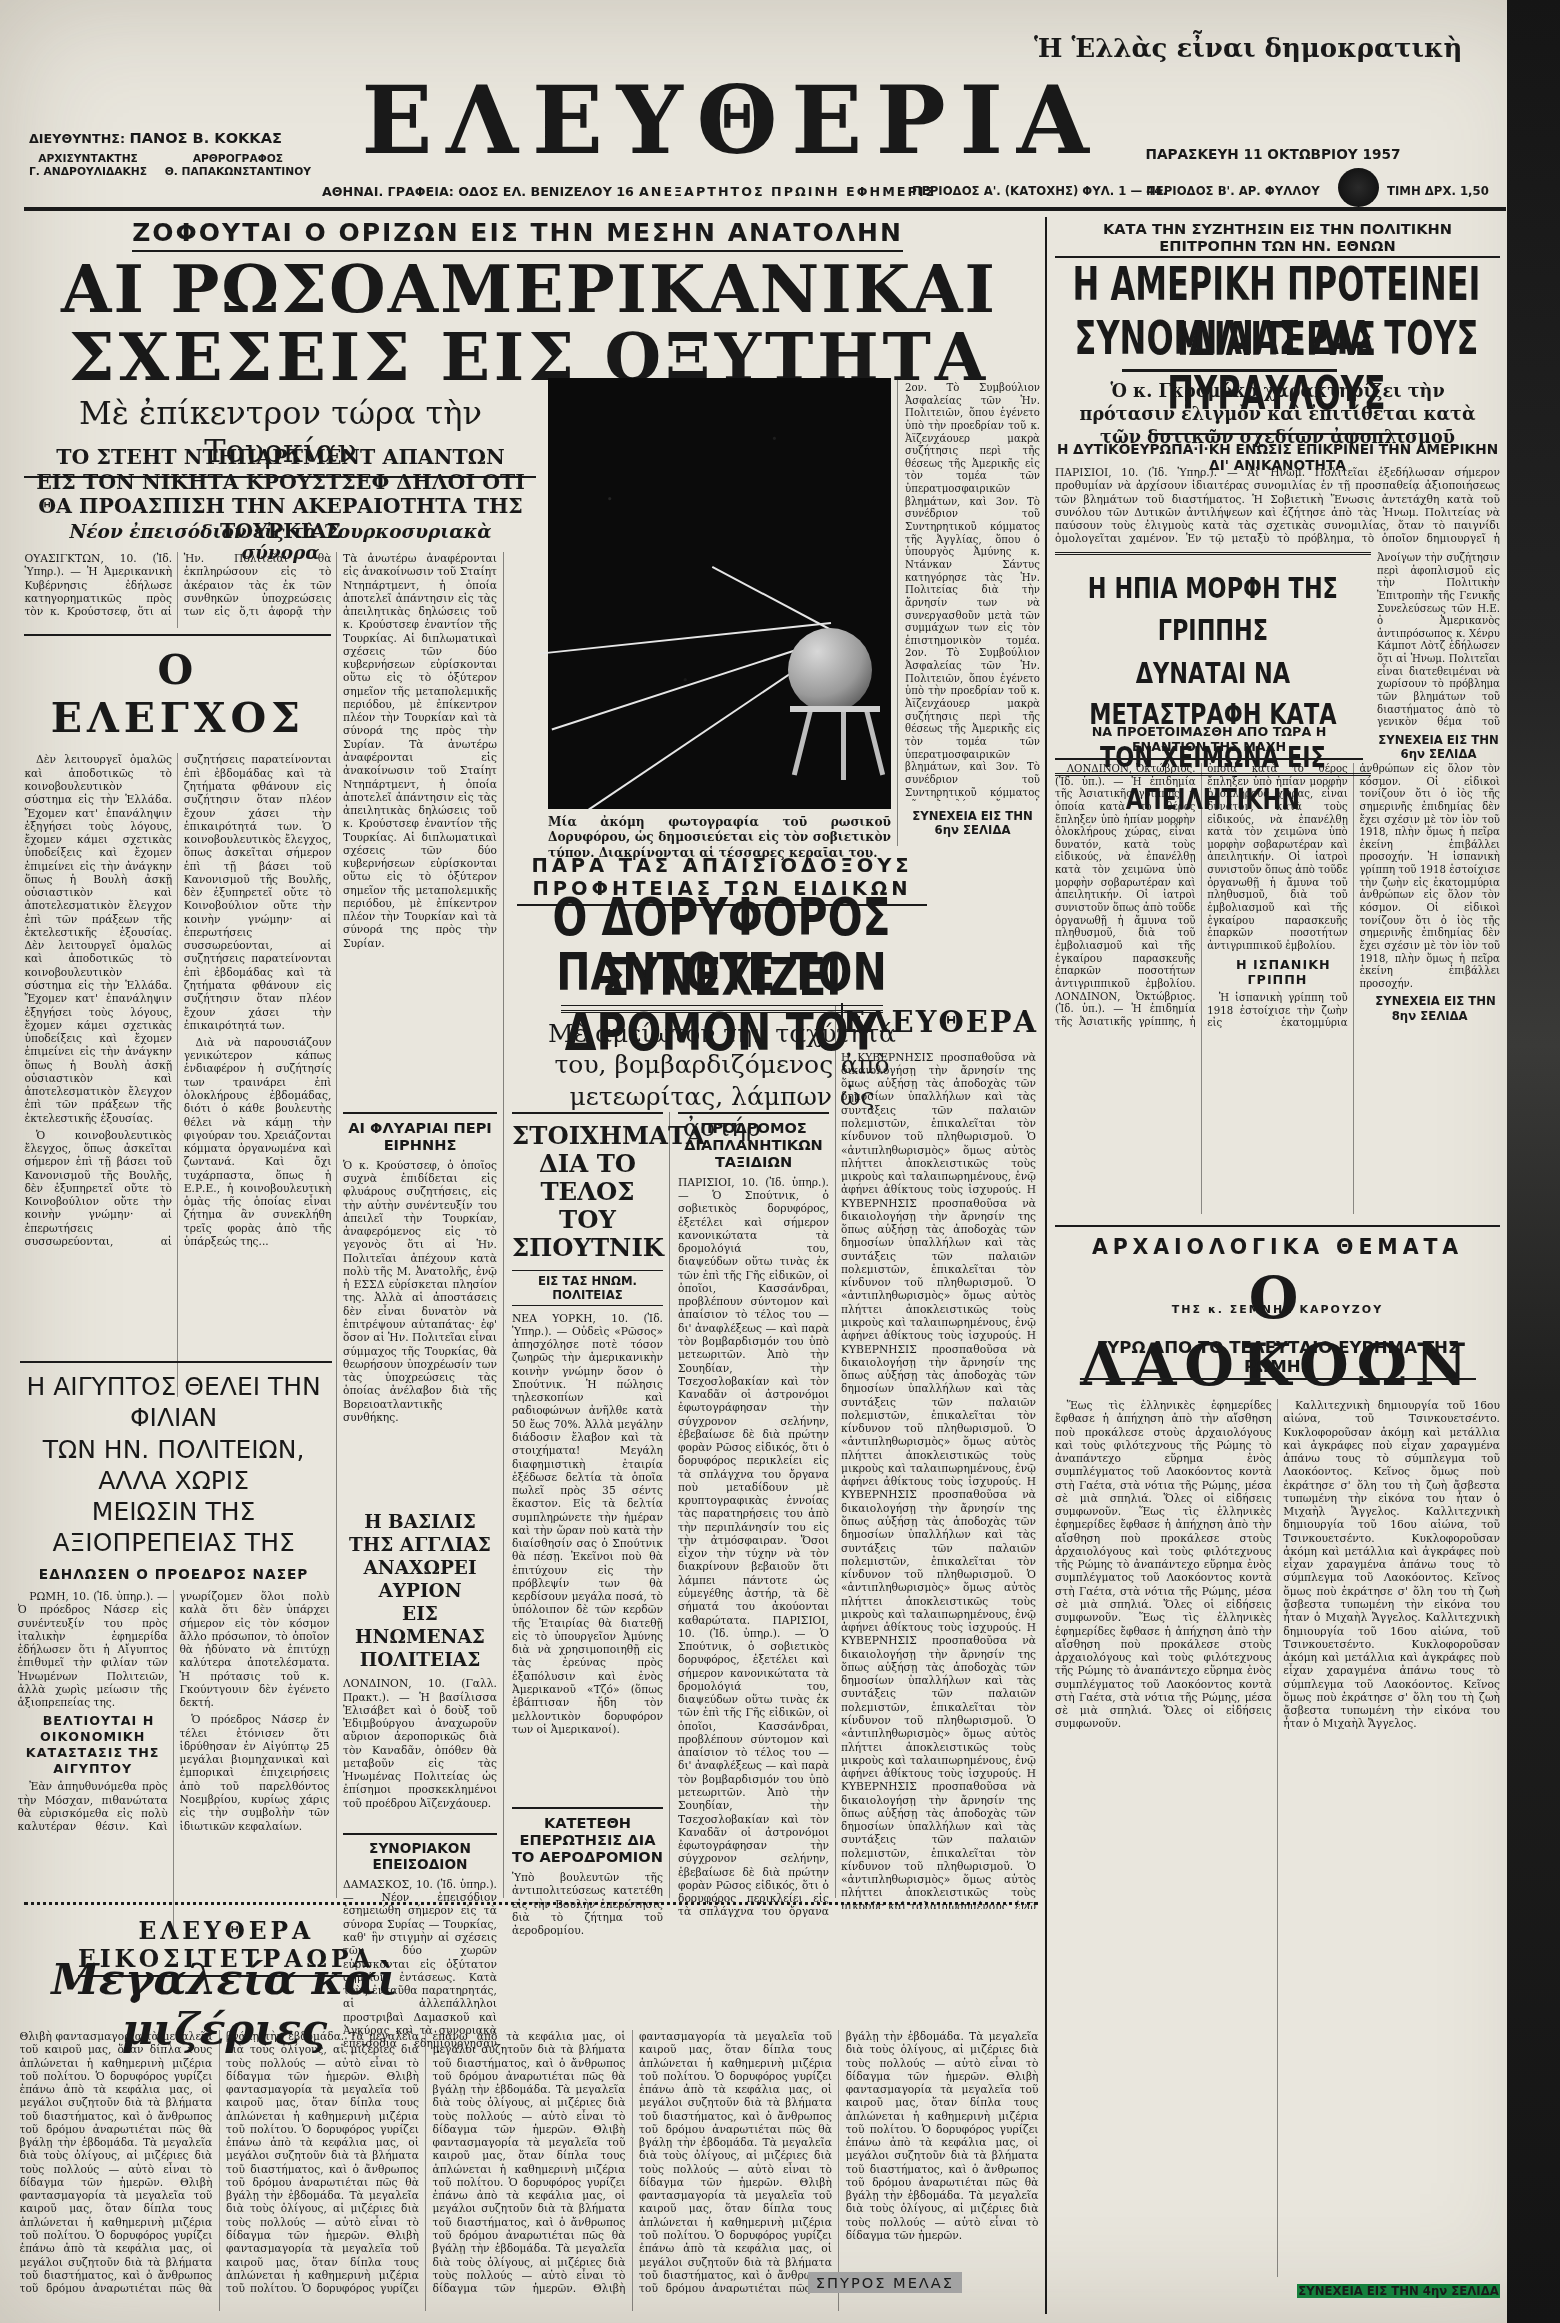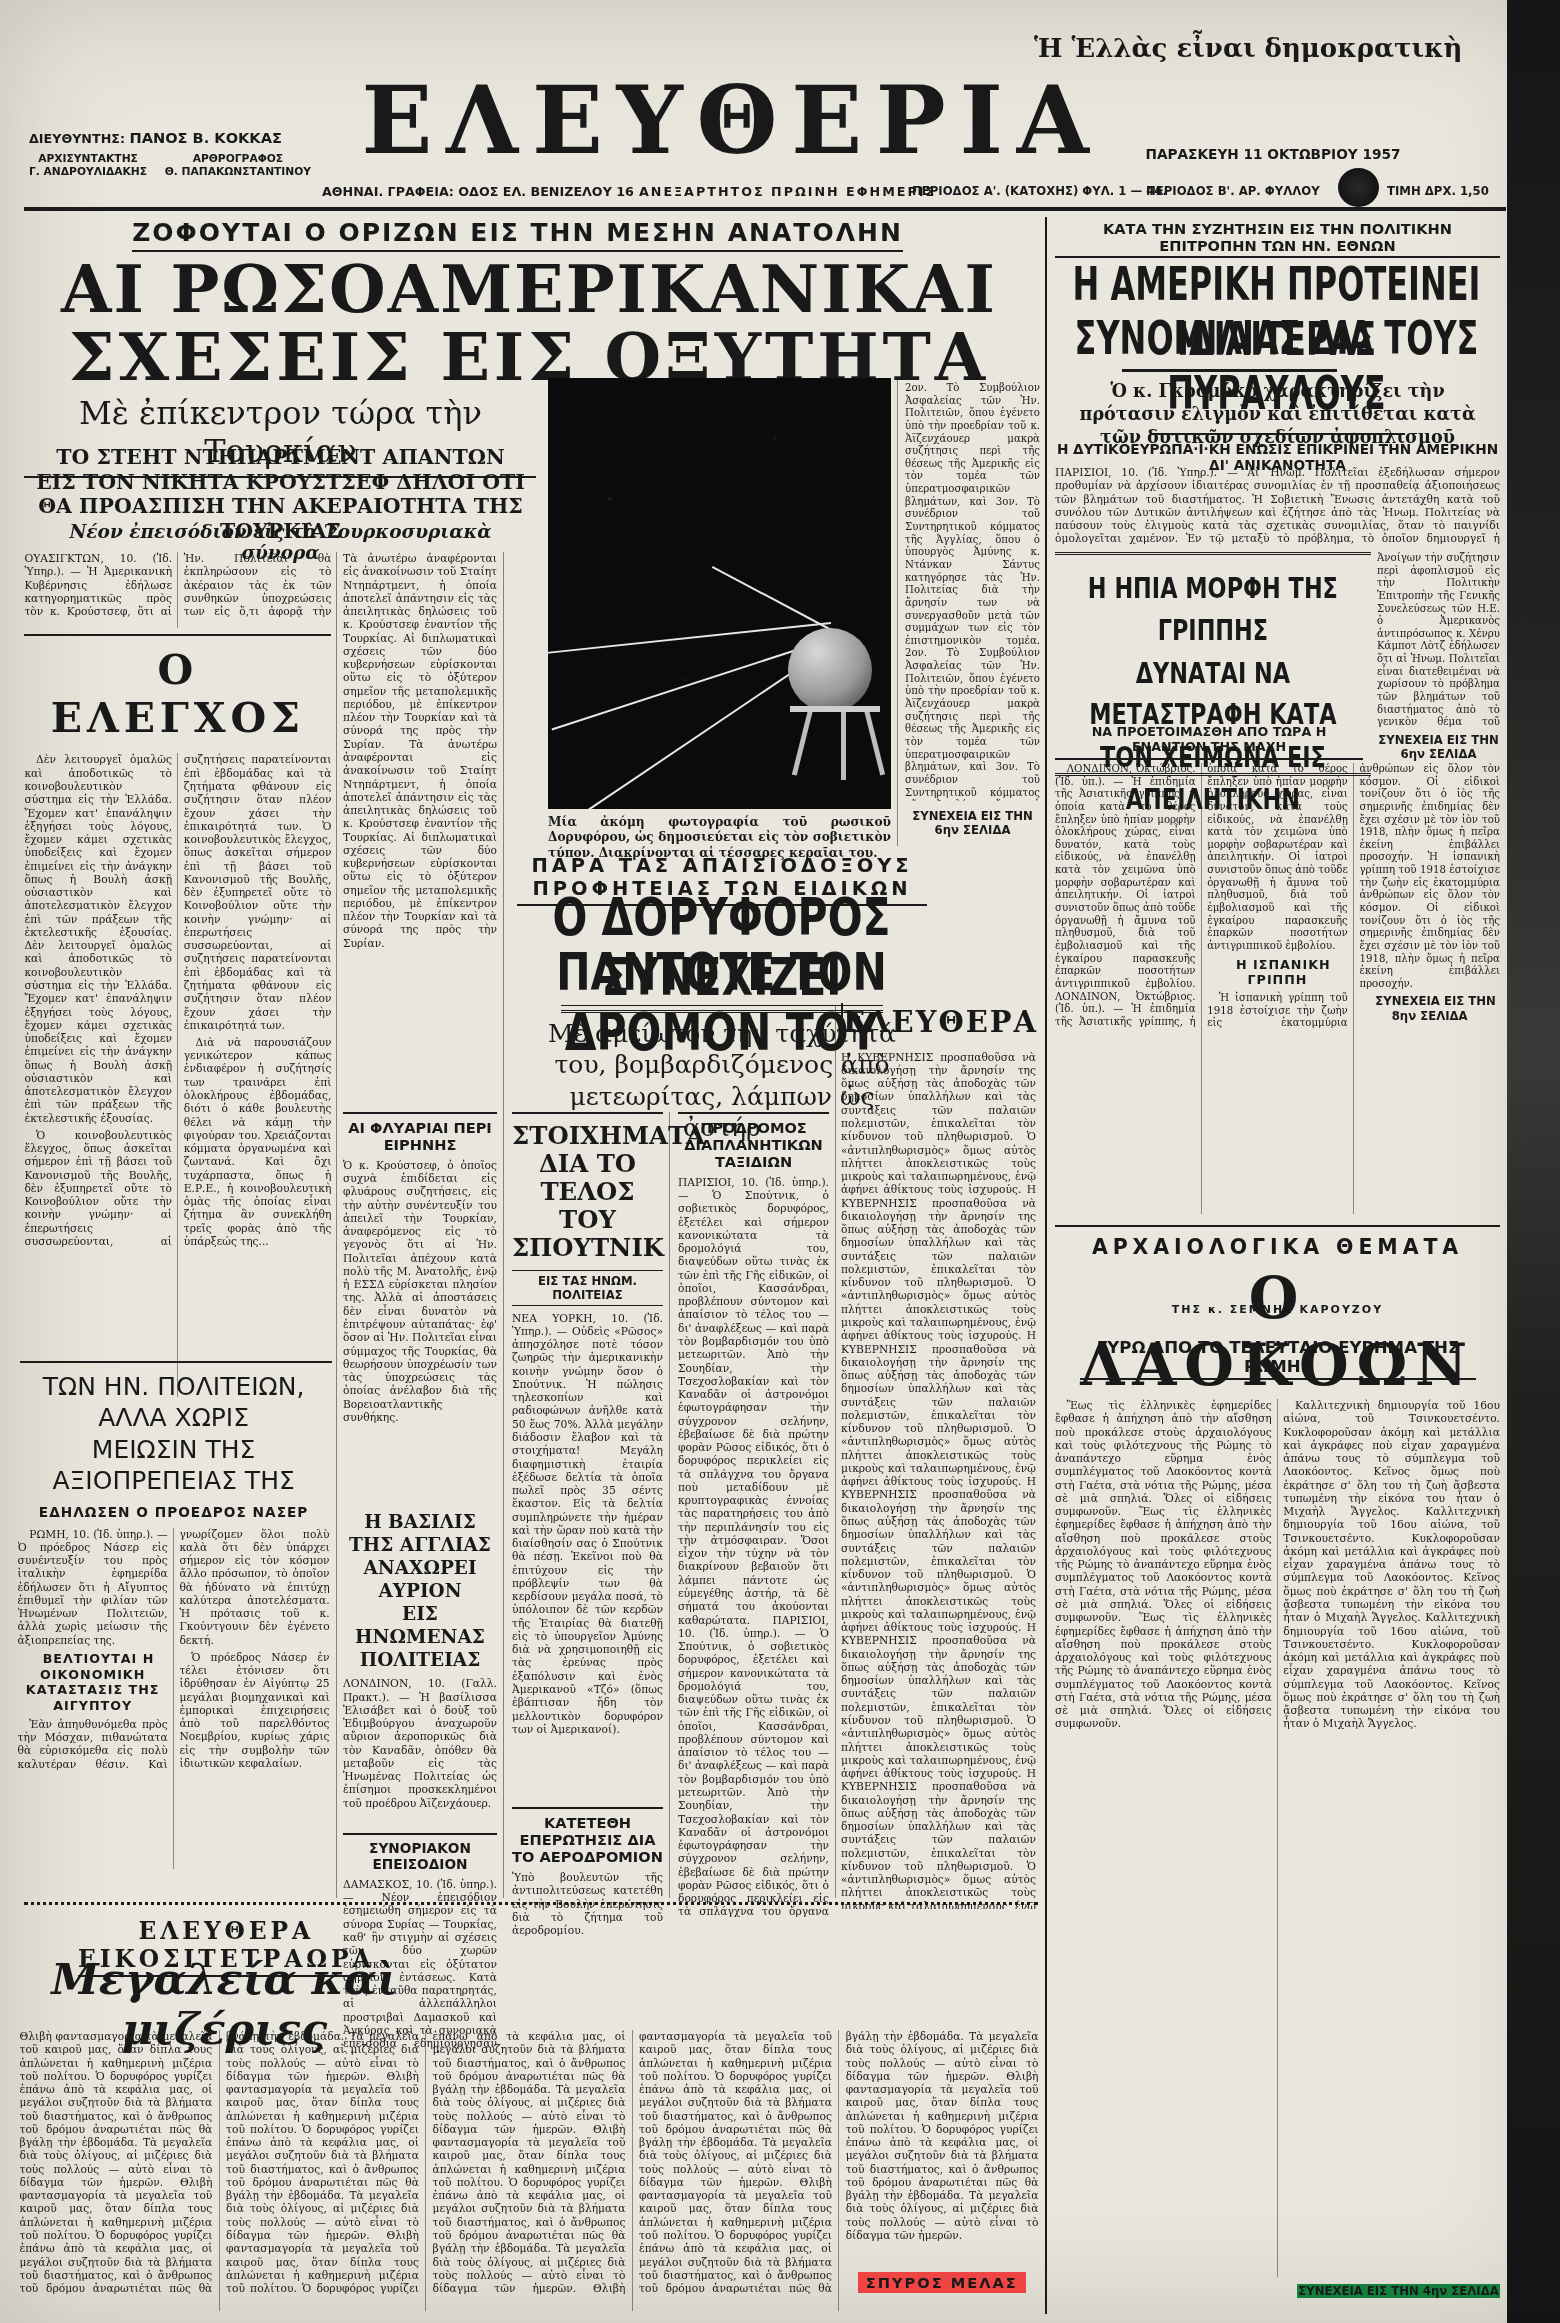--- a/index.html
+++ b/index.html
@@ -154,39 +154,40 @@
   </div>
 
   <div class="abs" style="left:678px;top:1112px;width:151px;">
     <div class="colhead" style="font-size:14.6px;">ΠΡΟΔΡΟΜΟΣ ΔΙΑΠΛΑΝΗΤΙΚΩΝ ΤΑΞΙΔΙΩΝ</div>
     <div class="bt" style="height:741px;margin-top:5.9px;">ΠΑΡΙΣΙΟΙ, 10. (Ἰδ. ὑπηρ.). — Ὁ Σπούτνικ, ὁ σοβιετικὸς δορυφόρος, ἐξετέλει καὶ σήμερον κανονικώτατα τὰ δρομολόγιά του, διαψεύδων οὕτω τινὰς ἐκ τῶν ἐπὶ τῆς Γῆς εἰδικῶν, οἱ ὁποῖοι, Κασσάνδραι, προβλέπουν σύντομον καὶ ἀπαίσιον τὸ τέλος του — δι' ἀναφλέξεως — καὶ παρὰ τὸν βομβαρδισμόν του ὑπὸ μετεωριτῶν. Ἀπὸ τὴν Σουηδίαν, τὴν Τσεχοσλοβακίαν καὶ τὸν Καναδᾶν οἱ ἀστρονόμοι ἐφωτογράφησαν τὴν σύγχρονον σελήνην, ἐβεβαίωσε δὲ διὰ πρώτην φορὰν Ρῶσος εἰδικός, ὅτι ὁ δορυφόρος περικλείει εἰς τὰ σπλάγχνα του ὄργανα ποὺ μεταδίδουν μὲ κρυπτογραφικὰς ἐννοίας τὰς παρατηρήσεις του ἀπὸ τὴν περιπλάνησίν του εἰς τὴν ἀτμόσφαιραν. Ὅσοι εἶχον τὴν τύχην νὰ τὸν διακρίνουν βεβαιοῦν ὅτι λάμπει πάντοτε ὡς εὐμεγέθης ἀστήρ, τὰ δὲ σήματά του ἀκούονται καθαρώτατα. ΠΑΡΙΣΙΟΙ, 10. (Ἰδ. ὑπηρ.). — Ὁ Σπούτνικ, ὁ σοβιετικὸς δορυφόρος, ἐξετέλει καὶ σήμερον κανονικώτατα τὰ δρομολόγιά του, διαψεύδων οὕτω τινὰς ἐκ τῶν ἐπὶ τῆς Γῆς εἰδικῶν, οἱ ὁποῖοι, Κασσάνδραι, προβλέπουν σύντομον καὶ ἀπαίσιον τὸ τέλος του — δι' ἀναφλέξεως — καὶ παρὰ τὸν βομβαρδισμόν του ὑπὸ μετεωριτῶν. Ἀπὸ τὴν Σουηδίαν, τὴν Τσεχοσλοβακίαν καὶ τὸν Καναδᾶν οἱ ἀστρονόμοι ἐφωτογράφησαν τὴν σύγχρονον σελήνην, ἐβεβαίωσε δὲ διὰ πρώτην φορὰν Ρῶσος εἰδικός, ὅτι ὁ δορυφόρος περικλείει εἰς τὰ σπλάγχνα του ὄργανα ποὺ μεταδίδουν μὲ κρυπτογραφικὰς ἐννοίας τὰς παρατηρήσεις του ἀπὸ τὴν περιπλάνησίν του εἰς τὴν ἀτμόσφαιραν. Ὅσοι εἶχον τὴν τύχην νὰ τὸν διακρίνουν βεβαιοῦν ὅτι λάμπει πάντοτε ὡς εὐμεγέθης ἀστήρ, τὰ δὲ σήματά του ἀκούονται καθαρώτατα.</div>
   </div>
 
   <div class="rule" style="left:19.5px;top:1361px;width:312px;height:2px;"></div>
   <div class="abs" style="left:17.6px;top:1371px;width:312px;">
     <div class="ctr sans" style="font-size:25px;line-height:1.25;">
+      <div>Η ΑΙΓΥΠΤΟΣ ΘΕΛΕΙ ΤΗΝ ΦΙΛΙΑΝ</div>
       <div>ΤΩΝ ΗΝ. ΠΟΛΙΤΕΙΩΝ, ΑΛΛΑ ΧΩΡΙΣ</div>
       <div>ΜΕΙΩΣΙΝ ΤΗΣ ΑΞΙΟΠΡΕΠΕΙΑΣ ΤΗΣ</div>
     </div>
     <div class="ctr sans" style="font-size:13.7px;font-weight:bold;margin-top:7.8px;letter-spacing:1px;">ΕΔΗΛΩΣΕΝ Ο ΠΡΟΕΔΡΟΣ ΝΑΣΕΡ</div>
     <div class="bt twocol" style="height:341px;margin-top:7.8px;">
       <p>ΡΩΜΗ, 10. (Ἰδ. ὑπηρ.). — Ὁ πρόεδρος Νάσερ εἰς συνέντευξίν του πρὸς ἰταλικὴν ἐφημερίδα ἐδήλωσεν ὅτι ἡ Αἴγυπτος ἐπιθυμεῖ τὴν φιλίαν τῶν Ἡνωμένων Πολιτειῶν, ἀλλὰ χωρὶς μείωσιν τῆς ἀξιοπρεπείας της.</p>
       <p class="subhead-inline">ΒΕΛΤΙΟΥΤΑΙ Η ΟΙΚΟΝΟΜΙΚΗ ΚΑΤΑΣΤΑΣΙΣ ΤΗΣ ΑΙΓΥΠΤΟΥ</p>
       <p>Ἐὰν ἀπηυθυνόμεθα πρὸς τὴν Μόσχαν, πιθανώτατα θὰ εὑρισκόμεθα εἰς πολὺ καλυτέραν θέσιν. Καὶ γνωρίζομεν ὅλοι πολὺ καλὰ ὅτι δὲν ὑπάρχει σήμερον εἰς τὸν κόσμον ἄλλο πρόσωπον, τὸ ὁποῖον θὰ ἠδύνατο νὰ ἐπιτύχῃ καλύτερα ἀποτελέσματα. Ἡ πρότασις τοῦ κ. Γκούντγουιν δὲν ἐγένετο δεκτή.</p>
       <p>Ὁ πρόεδρος Νάσερ ἐν τέλει ἐτόνισεν ὅτι ἱδρύθησαν ἐν Αἰγύπτῳ 25 μεγάλαι βιομηχανικαὶ καὶ ἐμπορικαὶ ἐπιχειρήσεις ἀπὸ τοῦ παρελθόντος Νοεμβρίου, κυρίως χάρις εἰς τὴν συμβολὴν τῶν ἰδιωτικῶν κεφαλαίων.</p>
     </div>
   </div>
 
   <div class="abs" style="left:24.4px;top:1902px;width:1014px;border-top:3.9px dotted #1b1b1b;"></div>
   <div class="abs ctr" style="left:78px;top:1917px;width:293px;">
     <span class="u2" style="font-size:23.4px;font-weight:bold;letter-spacing:3.9px;">ΕΛΕΥΘΕΡΑ ΕΙΚΟΣΙΤΕΤΡΑΩΡΑ</span>
   </div>
   <div class="abs ctr" style="left:39px;top:1954px;width:371px;font-size:43px;font-weight:bold;font-style:italic;">Μεγαλεία καὶ μιζέριες</div>
   <div class="abs bt fivecol" style="left:19.5px;top:2030px;width:1019px;height:281px;">Θλιβὴ φαντασμαγορία τὰ μεγαλεῖα τοῦ καιροῦ μας, ὅταν δίπλα τους ἁπλώνεται ἡ καθημερινὴ μιζέρια τοῦ πολίτου. Ὁ δορυφόρος γυρίζει ἐπάνω ἀπὸ τὰ κεφάλια μας, οἱ μεγάλοι συζητοῦν διὰ τὰ βλήματα τοῦ διαστήματος, καὶ ὁ ἄνθρωπος τοῦ δρόμου ἀναρωτιέται πῶς θὰ βγάλῃ τὴν ἑβδομάδα. Τὰ μεγαλεῖα διὰ τοὺς ὀλίγους, αἱ μιζέριες διὰ τοὺς πολλούς — αὐτὸ εἶναι τὸ δίδαγμα τῶν ἡμερῶν. Θλιβὴ φαντασμαγορία τὰ μεγαλεῖα τοῦ καιροῦ μας, ὅταν δίπλα τους ἁπλώνεται ἡ καθημερινὴ μιζέρια τοῦ πολίτου. Ὁ δορυφόρος γυρίζει ἐπάνω ἀπὸ τὰ κεφάλια μας, οἱ μεγάλοι συζητοῦν διὰ τὰ βλήματα τοῦ διαστήματος, καὶ ὁ ἄνθρωπος τοῦ δρόμου ἀναρωτιέται πῶς θὰ βγάλῃ τὴν ἑβδομάδα. Τὰ μεγαλεῖα διὰ τοὺς ὀλίγους, αἱ μιζέριες διὰ τοὺς πολλούς — αὐτὸ εἶναι τὸ δίδαγμα τῶν ἡμερῶν. Θλιβὴ φαντασμαγορία τὰ μεγαλεῖα τοῦ καιροῦ μας, ὅταν δίπλα τους ἁπλώνεται ἡ καθημερινὴ μιζέρια τοῦ πολίτου. Ὁ δορυφόρος γυρίζει ἐπάνω ἀπὸ τὰ κεφάλια μας, οἱ μεγάλοι συζητοῦν διὰ τὰ βλήματα τοῦ διαστήματος, καὶ ὁ ἄνθρωπος τοῦ δρόμου ἀναρωτιέται πῶς θὰ βγάλῃ τὴν ἑβδομάδα. Τὰ μεγαλεῖα διὰ τοὺς ὀλίγους, αἱ μιζέριες διὰ τοὺς πολλούς — αὐτὸ εἶναι τὸ δίδαγμα τῶν ἡμερῶν. Θλιβὴ φαντασμαγορία τὰ μεγαλεῖα τοῦ καιροῦ μας, ὅταν δίπλα τους ἁπλώνεται ἡ καθημερινὴ μιζέρια τοῦ πολίτου. Ὁ δορυφόρος γυρίζει ἐπάνω ἀπὸ τὰ κεφάλια μας, οἱ μεγάλοι συζητοῦν διὰ τὰ βλήματα τοῦ διαστήματος, καὶ ὁ ἄνθρωπος τοῦ δρόμου ἀναρωτιέται πῶς θὰ βγάλῃ τὴν ἑβδομάδα. Τὰ μεγαλεῖα διὰ τοὺς ὀλίγους, αἱ μιζέριες διὰ τοὺς πολλούς — αὐτὸ εἶναι τὸ δίδαγμα τῶν ἡμερῶν. Θλιβὴ φαντασμαγορία τὰ μεγαλεῖα τοῦ καιροῦ μας, ὅταν δίπλα τους ἁπλώνεται ἡ καθημερινὴ μιζέρια τοῦ πολίτου. Ὁ δορυφόρος γυρίζει ἐπάνω ἀπὸ τὰ κεφάλια μας, οἱ μεγάλοι συζητοῦν διὰ τὰ βλήματα τοῦ διαστήματος, καὶ ὁ ἄνθρωπος τοῦ δρόμου ἀναρωτιέται πῶς θὰ βγάλῃ τὴν ἑβδομάδα. Τὰ μεγαλεῖα διὰ τοὺς ὀλίγους, αἱ μιζέριες διὰ τοὺς πολλούς — αὐτὸ εἶναι τὸ δίδαγμα τῶν ἡμερῶν. Θλιβὴ φαντασμαγορία τὰ μεγαλεῖα τοῦ καιροῦ μας, ὅταν δίπλα τους ἁπλώνεται ἡ καθημερινὴ μιζέρια τοῦ πολίτου. Ὁ δορυφόρος γυρίζει ἐπάνω ἀπὸ τὰ κεφάλια μας, οἱ μεγάλοι συζητοῦν διὰ τὰ βλήματα τοῦ διαστήματος, καὶ ὁ ἄνθρωπος τοῦ δρόμου ἀναρωτιέται πῶς θὰ βγάλῃ τὴν ἑβδομάδα. Τὰ μεγαλεῖα διὰ τοὺς ὀλίγους, αἱ μιζέριες διὰ τοὺς πολλούς — αὐτὸ εἶναι τὸ δίδαγμα τῶν ἡμερῶν. Θλιβὴ φαντασμαγορία τὰ μεγαλεῖα τοῦ καιροῦ μας, ὅταν δίπλα τους ἁπλώνεται ἡ καθημερινὴ μιζέρια τοῦ πολίτου. Ὁ δορυφόρος γυρίζει ἐπάνω ἀπὸ τὰ κεφάλια μας, οἱ μεγάλοι συζητοῦν διὰ τὰ βλήματα τοῦ διαστήματος, καὶ ὁ ἄνθρωπος τοῦ δρόμου ἀναρωτιέται πῶς θὰ βγάλῃ τὴν ἑβδομάδα. Τὰ μεγαλεῖα διὰ τοὺς ὀλίγους, αἱ μιζέριες διὰ τοὺς πολλούς — αὐτὸ εἶναι τὸ δίδαγμα τῶν ἡμερῶν. Θλιβὴ φαντασμαγορία τὰ μεγαλεῖα τοῦ καιροῦ μας, ὅταν δίπλα τους ἁπλώνεται ἡ καθημερινὴ μιζέρια τοῦ πολίτου. Ὁ δορυφόρος γυρίζει ἐπάνω ἀπὸ τὰ κεφάλια μας, οἱ μεγάλοι συζητοῦν διὰ τὰ βλήματα τοῦ διαστήματος, καὶ ὁ ἄνθρωπος τοῦ δρόμου ἀναρωτιέται πῶς θὰ βγάλῃ τὴν ἑβδομάδα. Τὰ μεγαλεῖα διὰ τοὺς ὀλίγους, αἱ μιζέριες διὰ τοὺς πολλούς — αὐτὸ εἶναι τὸ δίδαγμα τῶν ἡμερῶν.</div>
-  <div class="abs sans" style="left:858px;top:2272px;font-size:14.6px;font-weight:bold;letter-spacing:2px;background:#ef4444;padding:2px 7.8px;">ΣΠΥΡΟΣ ΜΕΛΑΣ</div>
+  <div class="abs sans" style="left:808px;top:2272px;font-size:14.6px;font-weight:normal;letter-spacing:2px;background:#a3a3a3;padding:2px 7.8px;">ΣΠΥΡΟΣ ΜΕΛΑΣ</div>
 
   <div class="abs ctr" style="left:1055px;top:220px;width:445px;">
     <span class="u2 cond" style="font-size:14.6px;">ΚΑΤΑ ΤΗΝ ΣΥΖΗΤΗΣΙΝ ΕΙΣ ΤΗΝ ΠΟΛΙΤΙΚΗΝ ΕΠΙΤΡΟΠΗΝ ΤΩΝ ΗΝ. ΕΘΝΩΝ</span>
   </div>
   <div class="abs ctr cond" style="left:1051px;top:256px;width:451px;font-size:32px;transform:scaleY(1.45);transform-origin:top;">Η ΑΜΕΡΙΚΗ ΠΡΟΤΕΙΝΕΙ ΙΔΙΑΙΤΕΡΑΣ</div>
   <div class="abs ctr cond" style="left:1051px;top:310px;width:451px;font-size:32px;transform:scaleY(1.45);transform-origin:top;">ΣΥΝΟΜΙΛΙΑΣ ΔΙΑ ΤΟΥΣ ΠΥΡΑΥΛΟΥΣ</div>
   <div class="rule" style="left:1122px;top:369px;width:215px;height:2.9px;"></div>
   <div class="abs ctr" style="left:1068px;top:380px;width:419px;font-size:17.6px;font-weight:bold;line-height:1.3;">Ὁ κ. Γκρομύκο χαρακτηρίζει τὴν πρότασιν ἐλιγμὸν καὶ ἐπιτίθεται κατὰ τῶν δυτικῶν σχεδίων ἀφοπλισμοῦ</div>
   <div class="rule" style="left:1151px;top:433px;width:254px;height:2px;"></div>
   <div class="abs ctr cond" style="left:1055px;top:441px;width:445px;font-size:13.7px;">Η ΔΥΤΙΚΟΕΥΡΩΠΑ·Ι·ΚΗ ΕΝΩΣΙΣ ΕΠΙΚΡΙΝΕΙ ΤΗΝ ΑΜΕΡΙΚΗΝ ΔΙ' ΑΝΙΚΑΝΟΤΗΤΑ</div>

